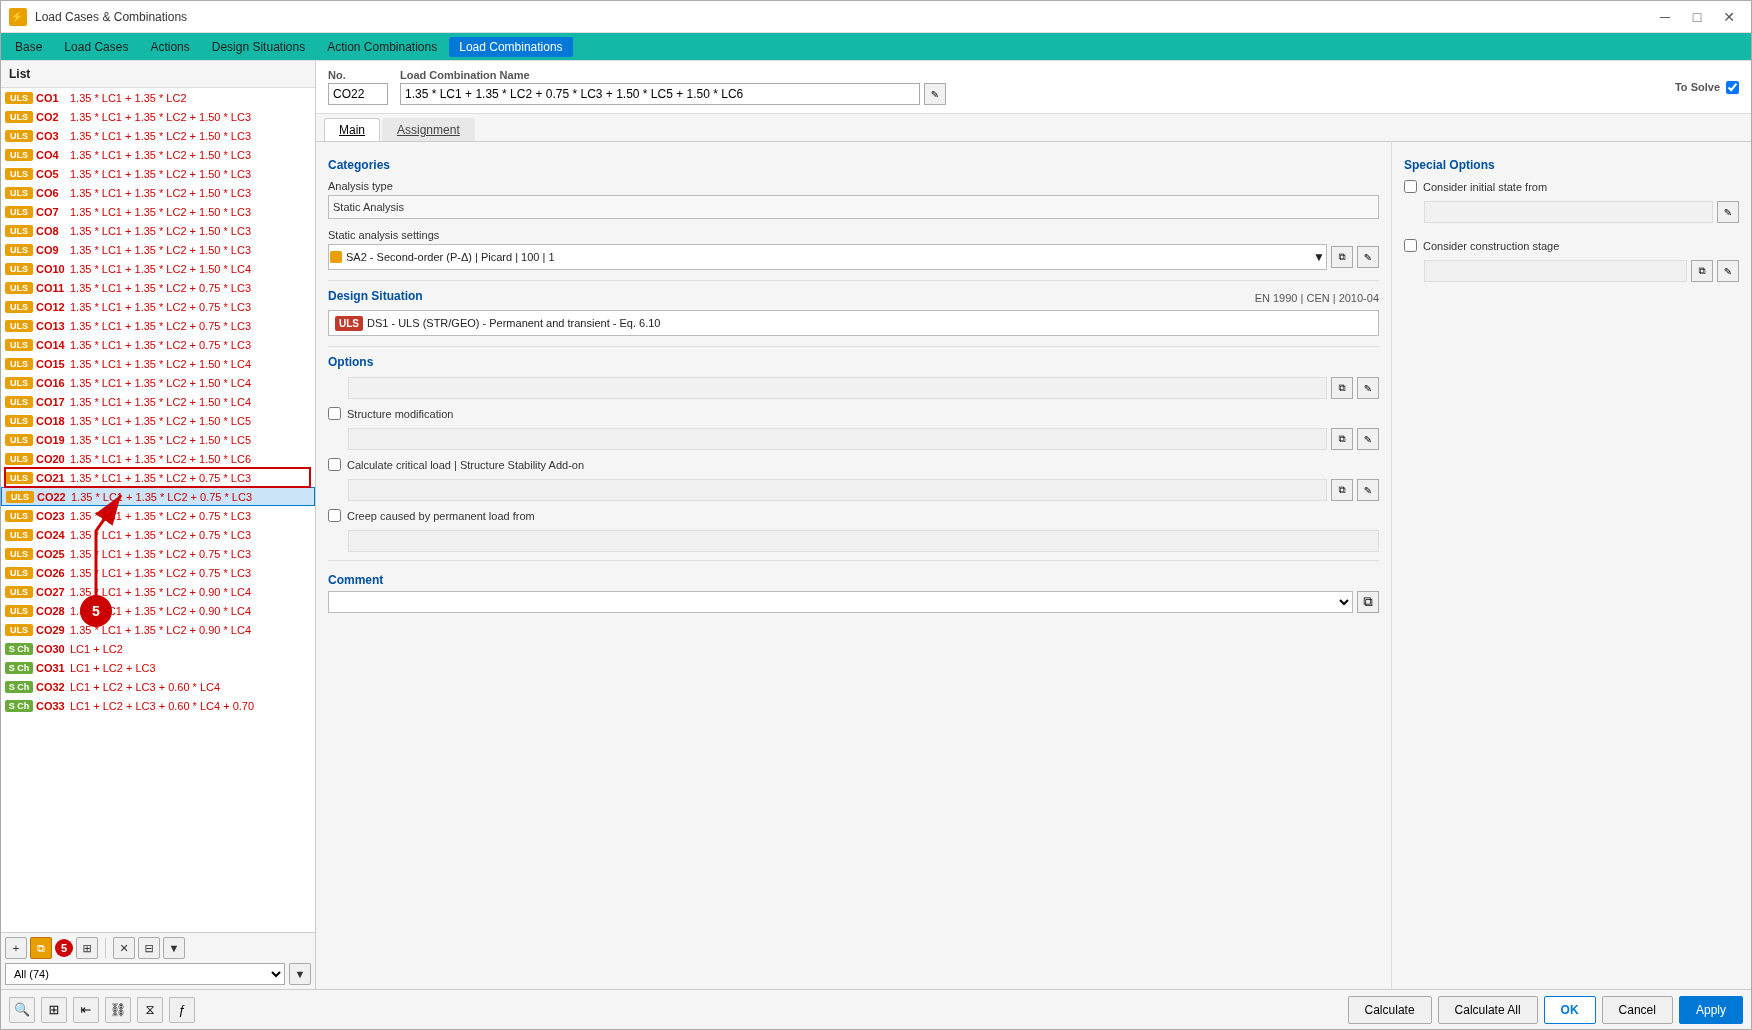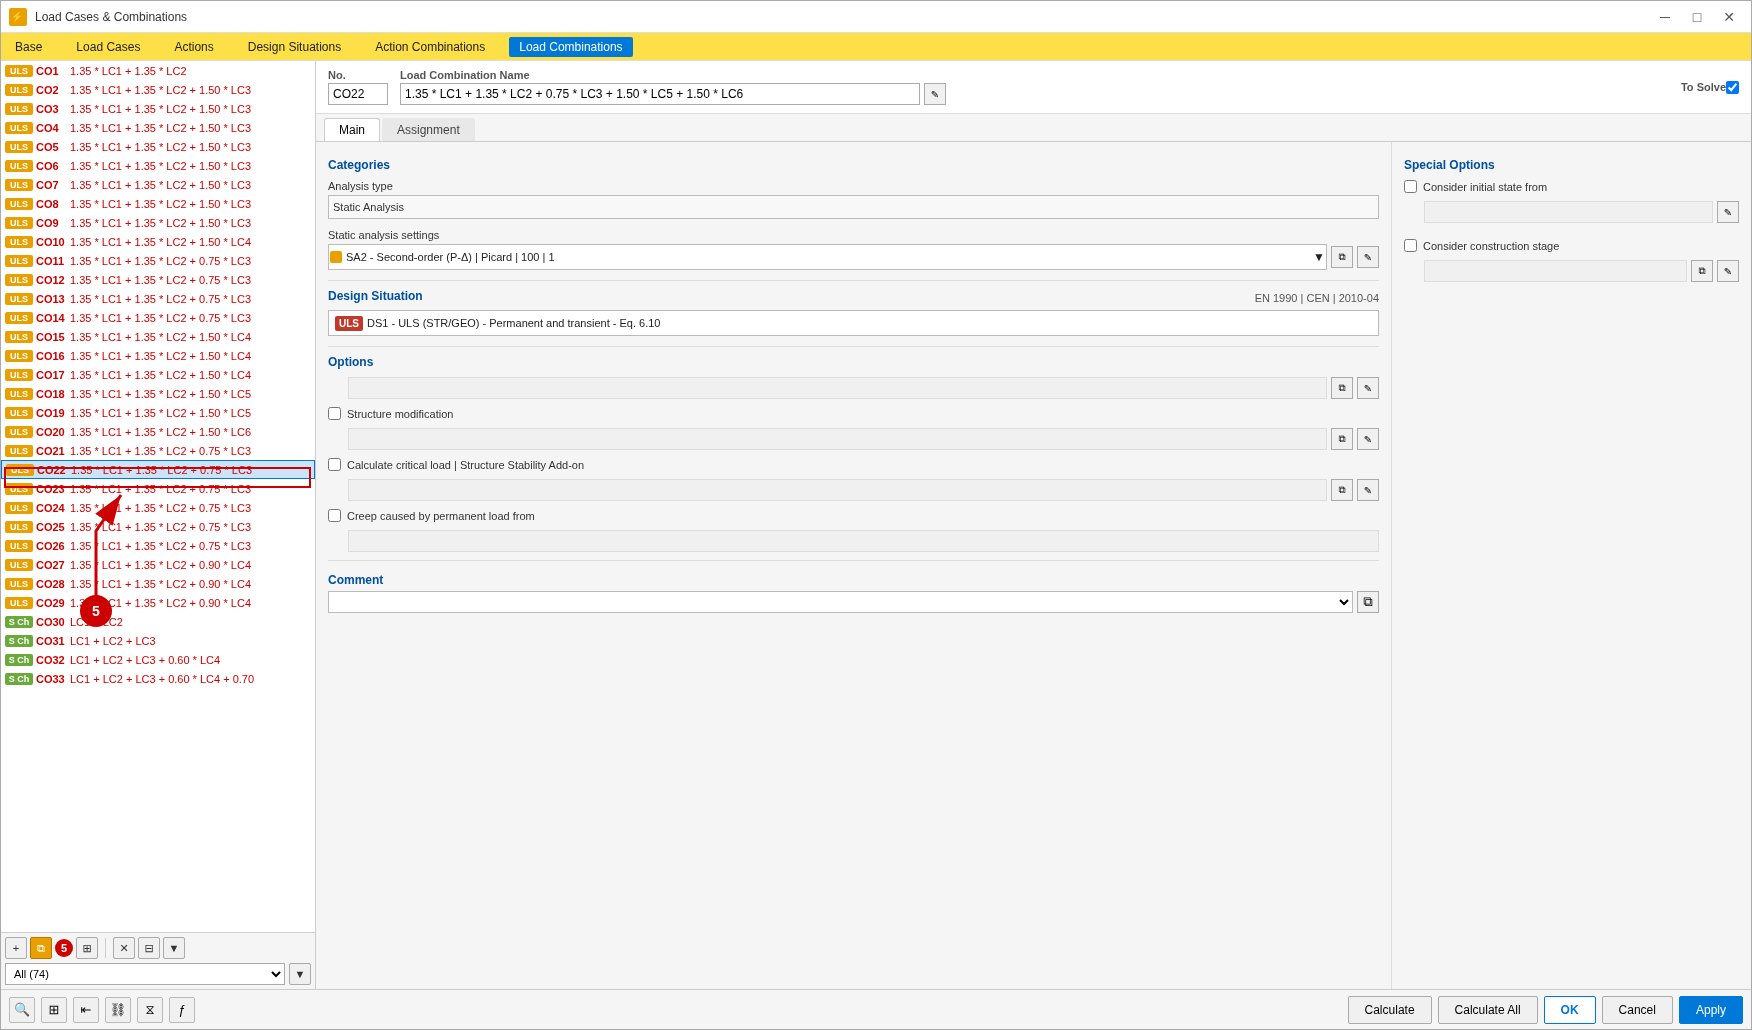--- a/index.html
+++ b/index.html
@@ -8,21 +8,21 @@
     .window { width: 1752px; height: 1030px; background: #f5f5f5; display: flex; flex-direction: column; border: 1px solid #aaa; position: relative; overflow: hidden; }
 
     
     .titlebar { background: #fff; height: 32px; display: flex; align-items: center; padding: 0 8px; border-bottom: 1px solid #ddd; flex-shrink: 0; }
     .titlebar-icon { width: 18px; height: 18px; margin-right: 8px; background: #e8a000; border-radius: 2px; display: flex; align-items: center; justify-content: center; color: white; font-size: 10px; font-weight: bold; }
     .titlebar-title { flex: 1; font-size: 12px; color: #333; }
     .titlebar-btns { display: flex; gap: 4px; }
     .titlebar-btn { width: 28px; height: 20px; display: flex; align-items: center; justify-content: center; cursor: pointer; font-size: 14px; color: #555; border: none; background: none; }
 
     
-    .menubar { background: #fde047; height: 28px; display: flex; align-items: center; padding: 0 4px; border-bottom: 1px solid #ddd; flex-shrink: 0; gap: 14px; }
+    .menubar { background: #14b8a6; height: 28px; display: flex; align-items: center; padding: 0 4px; border-bottom: 1px solid #ddd; flex-shrink: 0; gap: 2px; }
     .menubar-item { padding: 3px 10px; cursor: pointer; font-size: 12px; color: #222; border-radius: 2px; }
     .menubar-item.active { background: #0078d7; color: white; }
 
     
     .main-content { display: flex; flex: 1; overflow: hidden; }
 
     
     .left-panel { width: 315px; display: flex; flex-direction: column; border-right: 1px solid #ccc; background: #fff; flex-shrink: 0; }
     .left-panel-header { padding: 6px 8px; font-weight: bold; font-size: 12px; border-bottom: 1px solid #ddd; background: #f5f5f5; }
     .list-container { flex: 1; overflow-y: auto; overflow-x: hidden; }
@@ -47,26 +47,26 @@
     .right-panel { flex: 1; display: flex; flex-direction: column; background: #f97316; overflow: hidden; }
 
     
     .right-header { background: #fff; padding: 8px 12px; display: flex; align-items: center; gap: 12px; border-bottom: 1px solid #ddd; flex-shrink: 0; }
     .field-group { display: flex; flex-direction: column; gap: 2px; }
     .field-label { font-size: 11px; color: #555; font-weight: 600; }
     .field-value-row { display: flex; align-items: center; gap: 4px; }
     .no-input { width: 60px; height: 22px; border: 1px solid #aaa; padding: 0 4px; font-size: 12px; background: white; }
     .name-input { width: 520px; height: 22px; border: 1px solid #aaa; padding: 0 4px; font-size: 12px; background: white; }
     .edit-btn { width: 22px; height: 22px; border: 1px solid #aaa; background: #f0f0f0; cursor: pointer; display: flex; align-items: center; justify-content: center; font-size: 10px; }
-    .to-solve-group { display: flex; align-items: center; margin-left: auto; }
+    .to-solve-group { display: flex; align-items: center; gap: 6px; margin-left: auto; }
     .to-solve-label { font-size: 11px; font-weight: 600; color: #555; }
 
     
     .tab-bar { display: flex; border-bottom: 1px solid #ccc; background: #f5f5f5; flex-shrink: 0; padding: 4px 8px 0; }
-    .tab { padding: 4px 14px; cursor: pointer; border: 1px solid transparent; border-bottom: none; font-size: 12px; color: #444; background: #e8e8e8; margin-right: 2px; border-radius: 3px 3px 0 0; }
+    .tab { padding: 4px 14px; cursor: pointer; border: 1px solid transparent; border-bottom: none; font-size: 12px; color: #444; background: #e8e8e8; margin-right: 2px; border-radius: 3px 3px 0 0; text-decoration: underline; }
     .tab.active { background: white; border-color: #ccc; border-bottom-color: white; color: #000; font-weight: 500; }
 
     
     .content-split { display: flex; flex: 1; overflow: hidden; }
     .content-main { flex: 1; padding: 12px; overflow-y: auto; background: #f5f5f5; }
     .content-right { width: 360px; padding: 12px; border-left: 1px solid #ddd; background: #f5f5f5; flex-shrink: 0; }
 
     
     .section-header { color: #0050a0; font-size: 12px; font-weight: 600; margin-bottom: 8px; margin-top: 4px; }
 
@@ -139,20 +139,21 @@
     <div class="menubar-item">Load Cases</div>
     <div class="menubar-item">Actions</div>
     <div class="menubar-item">Design Situations</div>
     <div class="menubar-item">Action Combinations</div>
     <div class="menubar-item active">Load Combinations</div>
   </div>
 
   <div class="main-content">
 
     <div class="left-panel">
+      <div class="left-panel-header">List</div>
       <div class="list-container" id="list-container">
 
       <div class="list-item">
             <span class="badge badge-uls">ULS</span>
             <span class="item-code">CO1</span>
             <span class="item-formula">1.35 * LC1 + 1.35 * LC2</span>
           </div>
           <div class="list-item">
             <span class="badge badge-uls">ULS</span>
             <span class="item-code">CO2</span>

